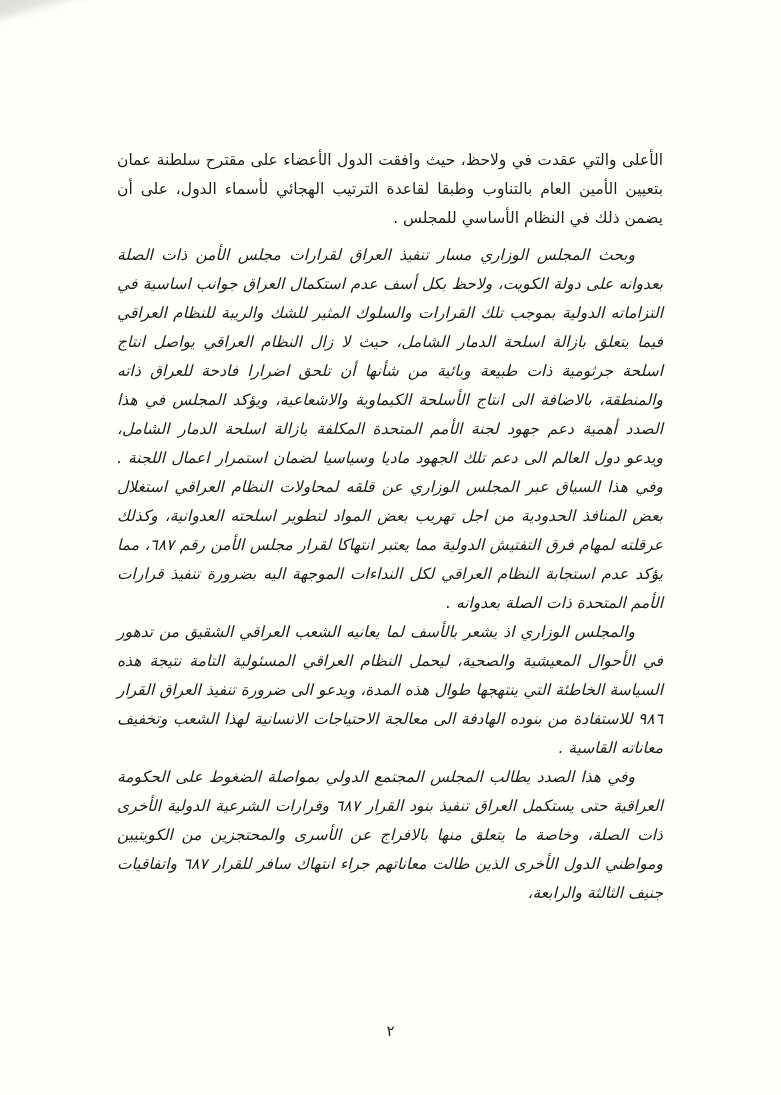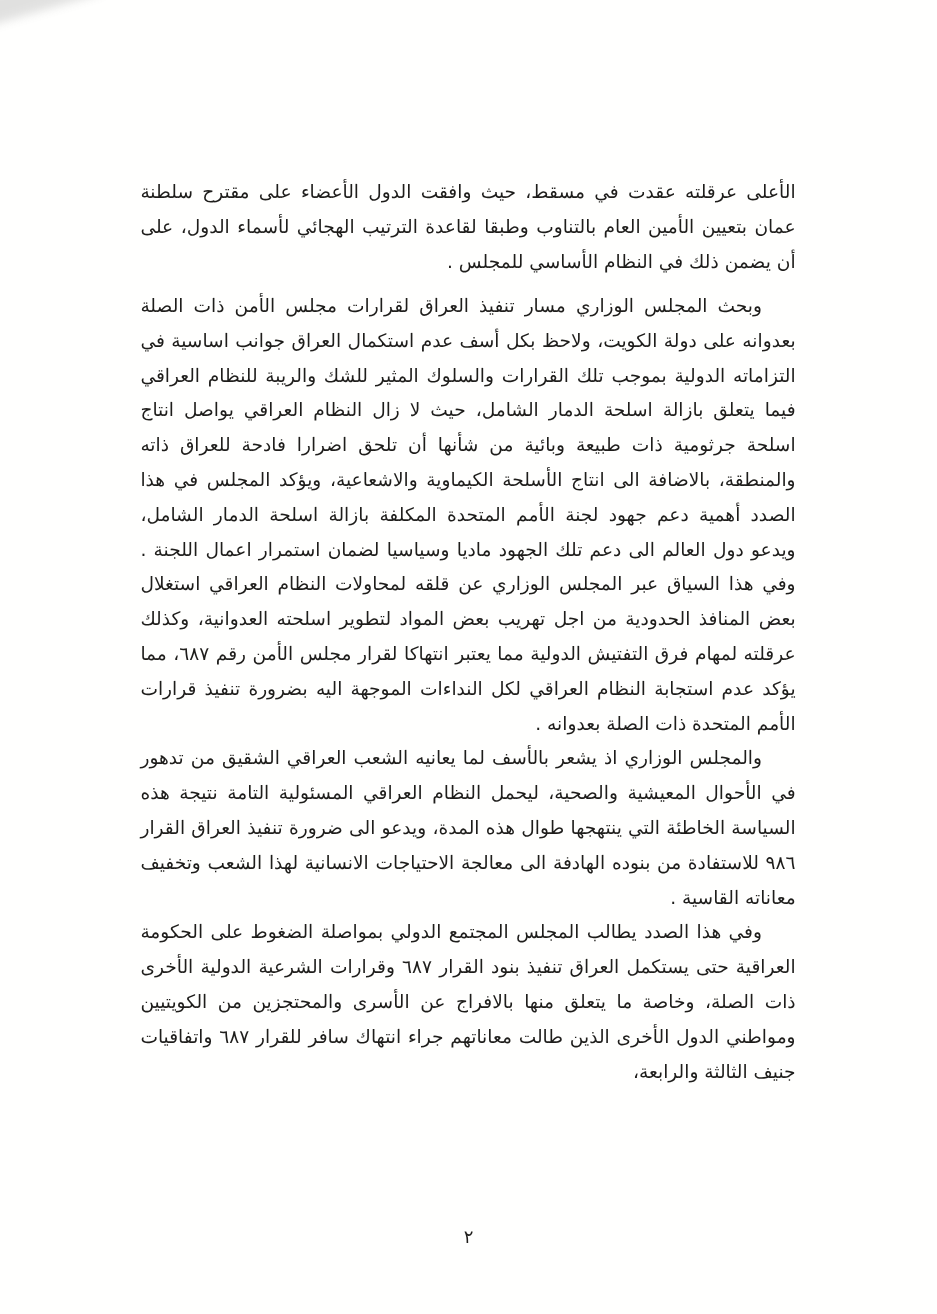--- a/index.html
+++ b/index.html
@@ -39,20 +39,21 @@
     color: #1e1d1b;
     font-size: 15.5px;
     line-height: 29px;
     letter-spacing: 0.1px;
   }
   .para {
     margin: 0;
   }
   .para.indent {
     text-indent: 28px;
+    font-style: italic;
   }
   .gap-sm { margin-top: 8px; }
   .gap-lg { }
   .page-number {
     position: absolute;
     top: 1022px;
     left: 0;
     right: 0;
     text-align: center;
     direction: rtl;
@@ -61,20 +62,20 @@
     font-family: "DejaVu Sans", sans-serif;
   }
 </style>
 </head>
 <body>
 
 <div class="page">
   <div class="corner-artifact"></div>
 
   <main class="text-block">
-    <p class="para">الأعلى عرقلته عقدت في مسقط، حيث وافقت الدول الأعضاء على مقترح سلطنة عمان بتعيين الأمين العام بالتناوب وطبقا لقاعدة الترتيب الهجائي لأسماء الدول، على أن يضمن ذلك في النظام الأساسي للمجلس .</p>
+    <p class="para">الأعلى والتي عقدت في ولاحظ، حيث وافقت الدول الأعضاء على مقترح سلطنة عمان بتعيين الأمين العام بالتناوب وطبقا لقاعدة الترتيب الهجائي لأسماء الدول، على أن يضمن ذلك في النظام الأساسي للمجلس .</p>
     <p class="para indent gap-sm">وبحث المجلس الوزاري مسار تنفيذ العراق لقرارات مجلس الأمن ذات الصلة بعدوانه على دولة الكويت، ولاحظ بكل أسف عدم استكمال العراق جوانب اساسية في التزاماته الدولية بموجب تلك القرارات والسلوك المثير للشك والريبة للنظام العراقي فيما يتعلق بازالة اسلحة الدمار الشامل، حيث لا زال النظام العراقي يواصل انتاج اسلحة جرثومية ذات طبيعة وبائية من شأنها أن تلحق اضرارا فادحة للعراق ذاته والمنطقة، بالاضافة الى انتاج الأسلحة الكيماوية والاشعاعية، ويؤكد المجلس في هذا الصدد أهمية دعم جهود لجنة الأمم المتحدة المكلفة بازالة اسلحة الدمار الشامل، ويدعو دول العالم الى دعم تلك الجهود ماديا وسياسيا لضمان استمرار اعمال اللجنة . وفي هذا السياق عبر المجلس الوزاري عن قلقه لمحاولات النظام العراقي استغلال بعض المنافذ الحدودية من اجل تهريب بعض المواد لتطوير اسلحته العدوانية، وكذلك عرقلته لمهام فرق التفتيش الدولية مما يعتبر انتهاكا لقرار مجلس الأمن رقم ٦٨٧، مما يؤكد عدم استجابة النظام العراقي لكل النداءات الموجهة اليه بضرورة تنفيذ قرارات الأمم المتحدة ذات الصلة بعدوانه .</p>
     <p class="para indent gap-lg">والمجلس الوزاري اذ يشعر بالأسف لما يعانيه الشعب العراقي الشقيق من تدهور في الأحوال المعيشية والصحية، ليحمل النظام العراقي المسئولية التامة نتيجة هذه السياسة الخاطئة التي ينتهجها طوال هذه المدة، ويدعو الى ضرورة تنفيذ العراق القرار ٩٨٦ للاستفادة من بنوده الهادفة الى معالجة الاحتياجات الانسانية لهذا الشعب وتخفيف معاناته القاسية .</p>
     <p class="para indent gap-lg">وفي هذا الصدد يطالب المجلس المجتمع الدولي بمواصلة الضغوط على الحكومة العراقية حتى يستكمل العراق تنفيذ بنود القرار ٦٨٧ وقرارات الشرعية الدولية الأخرى ذات الصلة، وخاصة ما يتعلق منها بالافراج عن الأسرى والمحتجزين من الكويتيين ومواطني الدول الأخرى الذين طالت معاناتهم جراء انتهاك سافر للقرار ٦٨٧ واتفاقيات جنيف الثالثة والرابعة،</p>
   </main>
 
   <div class="page-number">٢</div>
 </div>
 
 </body></html>

